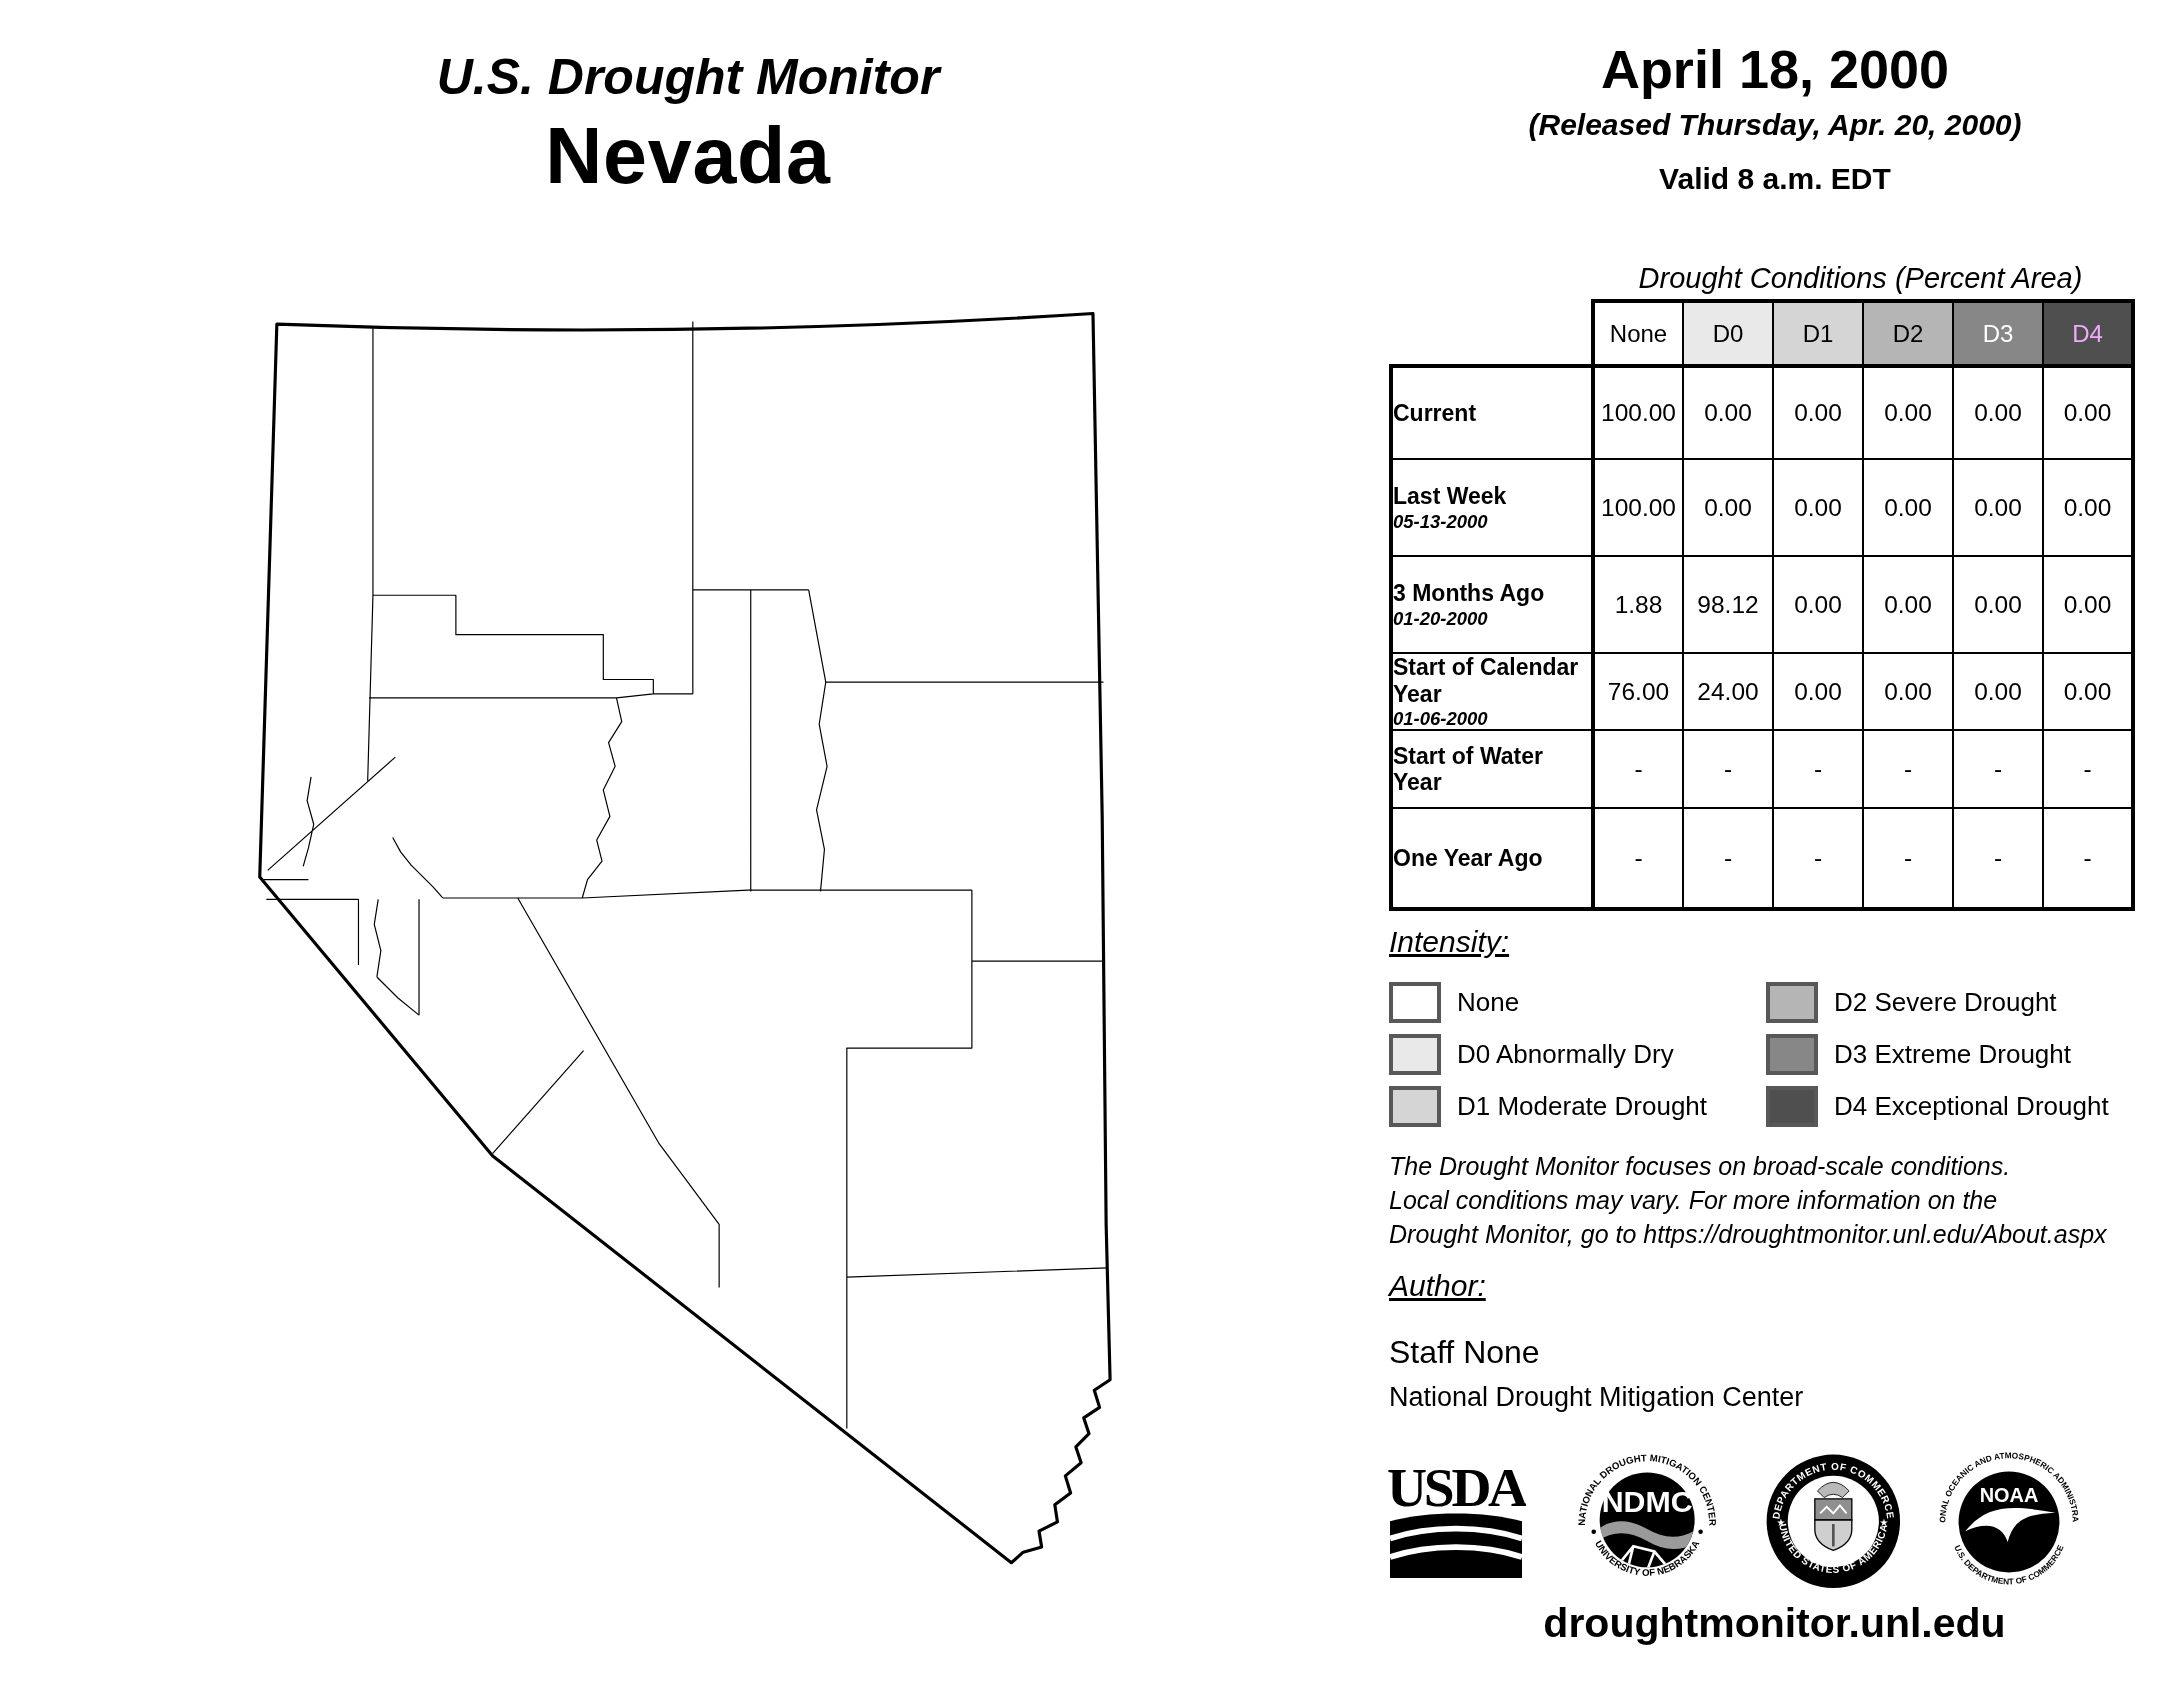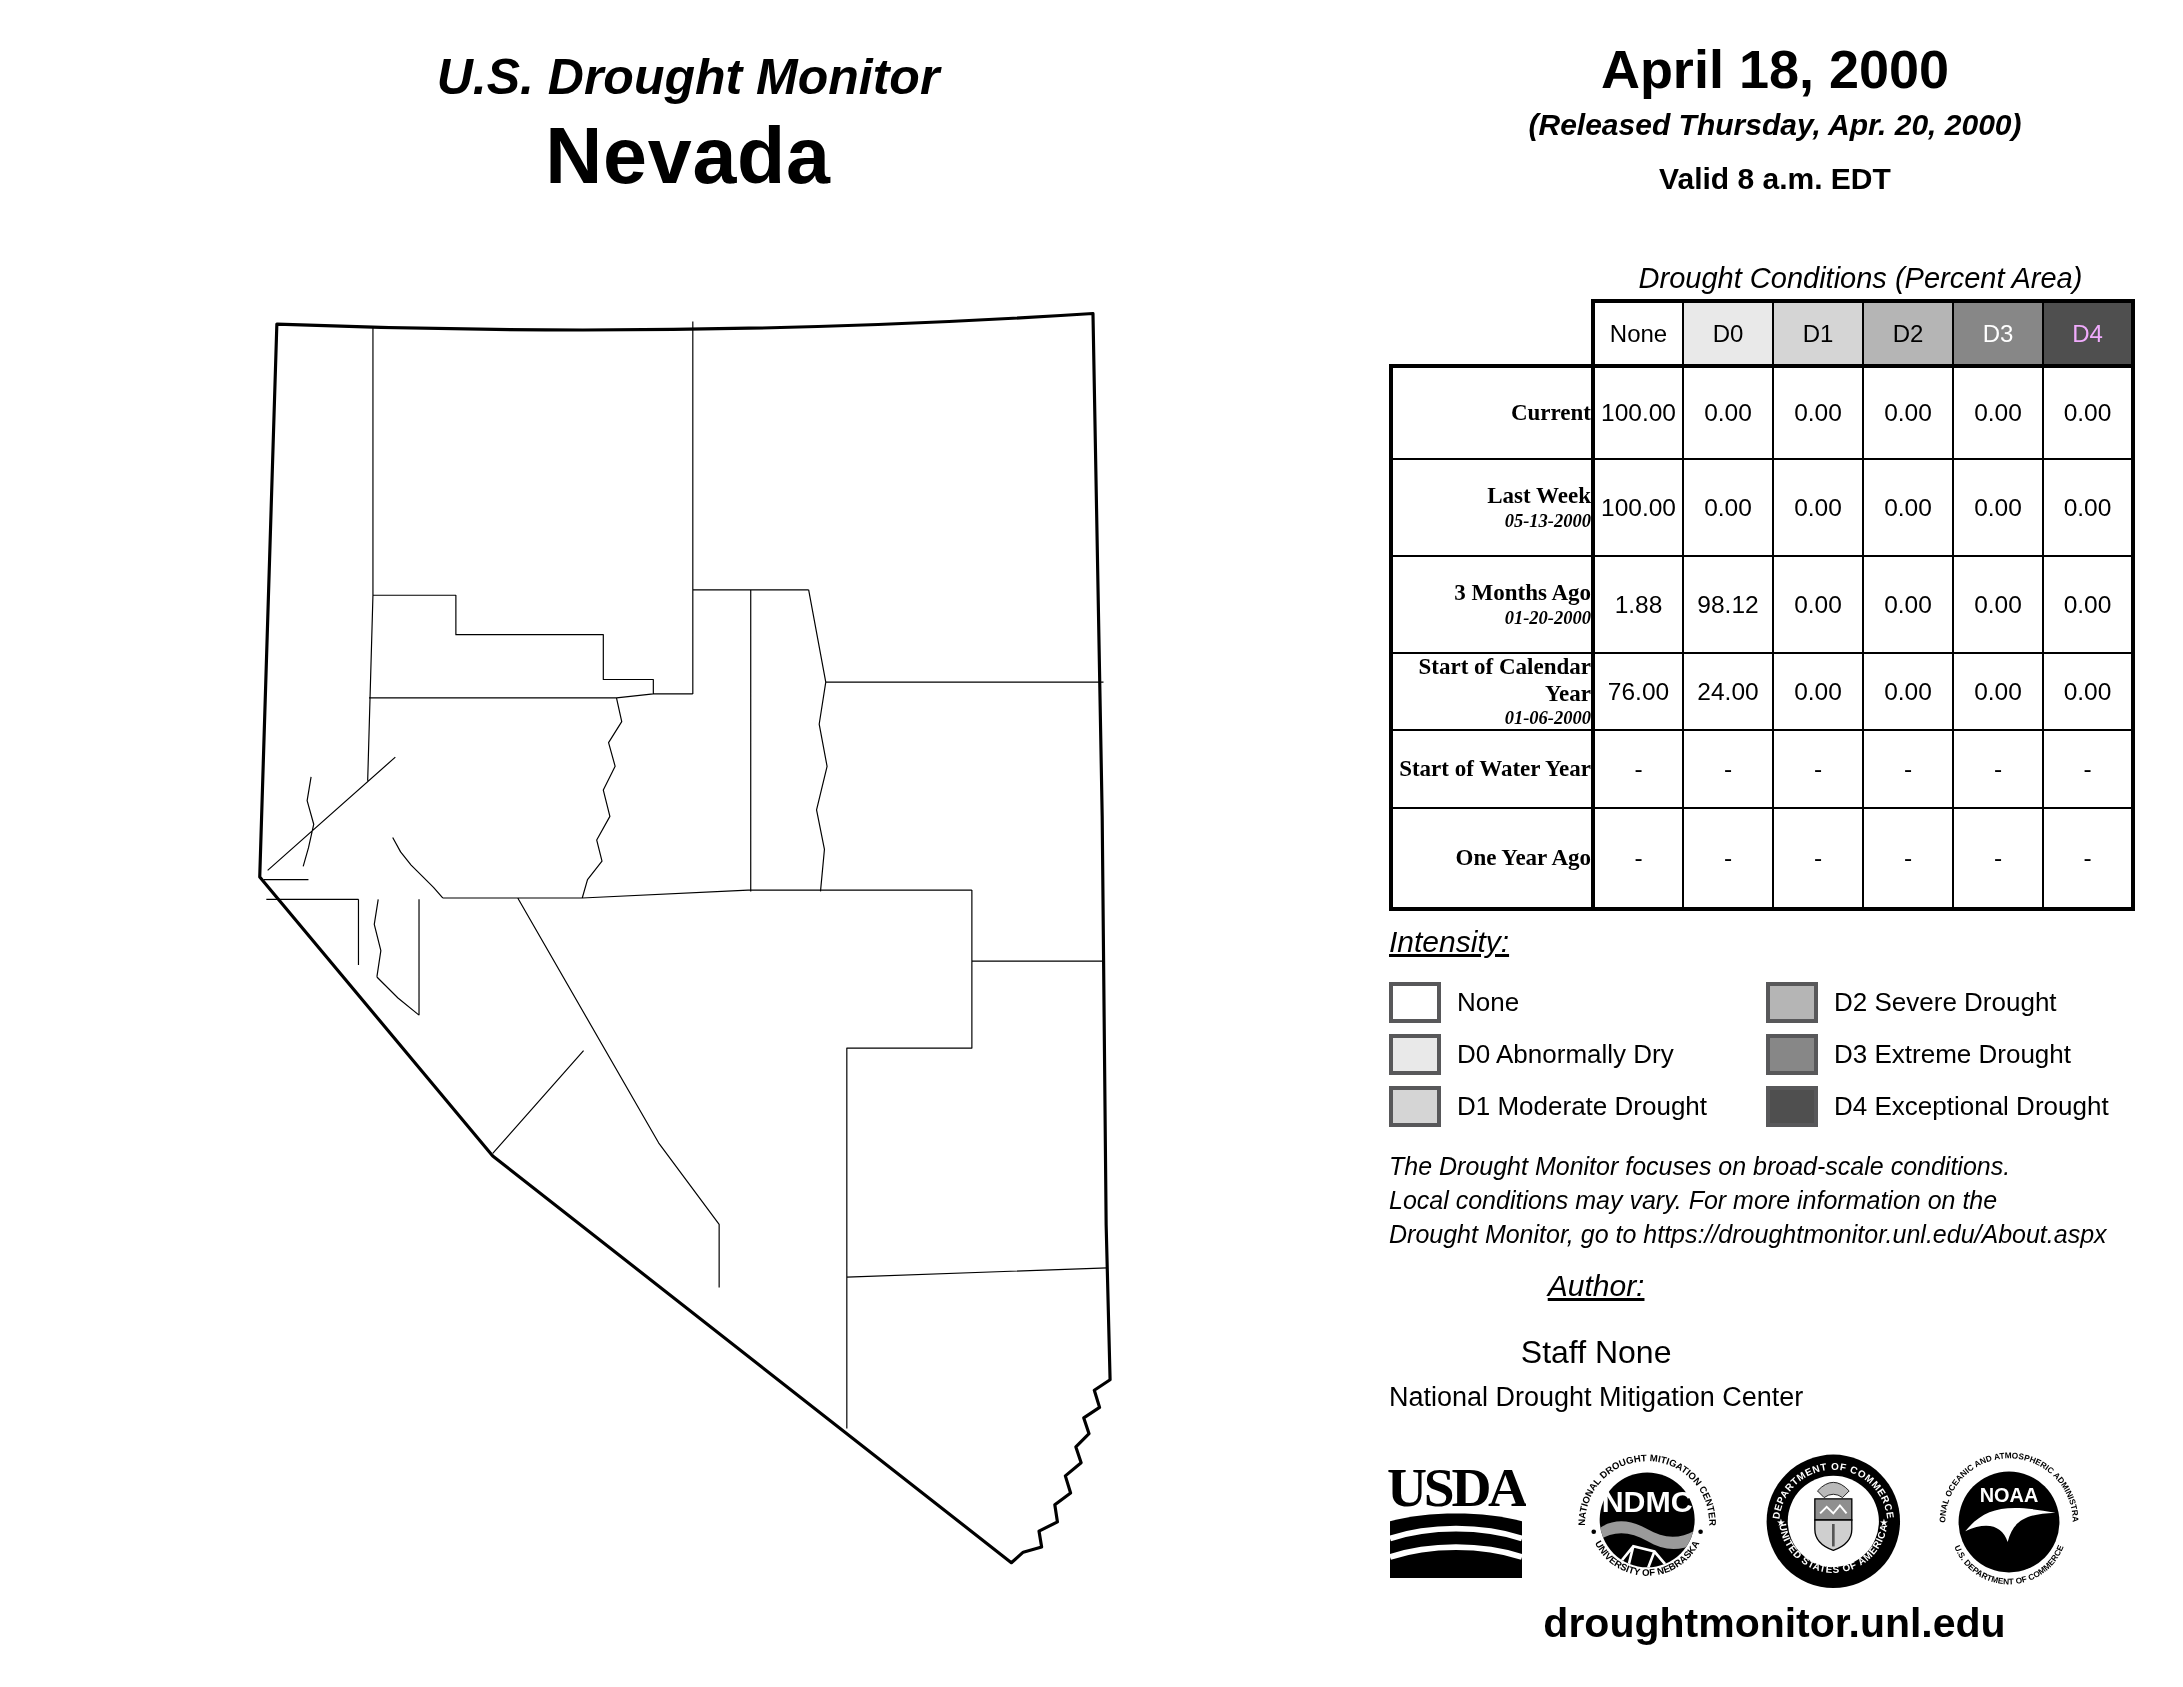--- a/index.html
+++ b/index.html
@@ -27,21 +27,21 @@
   table.dm{border-collapse:collapse;table-layout:fixed;}
   table.dm col.lab{width:202px;}
   table.dm col.dat{width:90px;}
   table.dm th,table.dm td{padding:0;}
   th.corner{border:none;background:#fff;}
   th.colhead{border:2.6px solid #000;border-top-width:4.6px;border-bottom-width:4.6px;
              font-size:24px;font-weight:normal;height:61px;}
   th.colhead.first{border-left-width:4.6px;}
   th.colhead.last{border-right-width:4.6px;}
   tbody th.rowhead{border:2.6px solid #000;border-left-width:4.6px;border-right-width:4.6px;
-                   font-size:23px;text-align:right;vertical-align:middle;background:#fff;font-family:Liberation Serif, serif;}
+                   font-size:23px;text-align:left;vertical-align:middle;background:#fff;}
   tbody td.val{border:2.6px solid #000;text-align:center;vertical-align:middle;
                font-size:24.5px;background:#fff;}
   tbody td.val.last{border-right-width:4.6px;}
   tbody tr:first-child th,tbody tr:first-child td{border-top-width:4.6px;}
   tbody tr:last-child th,tbody tr:last-child td{border-bottom-width:4.6px;}
   tbody tr:nth-child(1){height:93px;}
   tbody tr:nth-child(2){height:97px;}
   tbody tr:nth-child(3){height:97px;}
   tbody tr:nth-child(4){height:74px;}
   tbody tr:nth-child(5){height:78px;}
@@ -57,21 +57,21 @@
   #leg-right{width:390px;}
   .leg-item{display:flex;align-items:center;height:52px;}
   .swatch{display:inline-block;width:44px;height:33px;border:4px solid #58585a;flex:0 0 auto;}
   .leg-label{font-size:26px;margin-left:16px;white-space:nowrap;}
 
   
   #disclaimer{position:absolute;left:1389px;top:1149px;width:801px;
               font-style:italic;font-size:25px;line-height:34px;}
 
   
-  #author{position:absolute;left:1389px;top:1269px;text-align:center;}
+  #author{position:absolute;left:1389px;top:1269px;}
   #author-name{font-size:32px;margin-top:31px;}
   #author-org{font-size:27px;margin-top:10.6px;}
 
   
   #logos{position:absolute;left:1386px;top:1446px;width:774px;height:155px;}
   .logo{position:absolute;top:0;}
   #logo-usda{left:0px;top:12px;}
   #logo-ndmc{left:184px;}
   #logo-doc{left:376px;top:4px;}
   #logo-noaa{left:550px;top:2.6px;}

